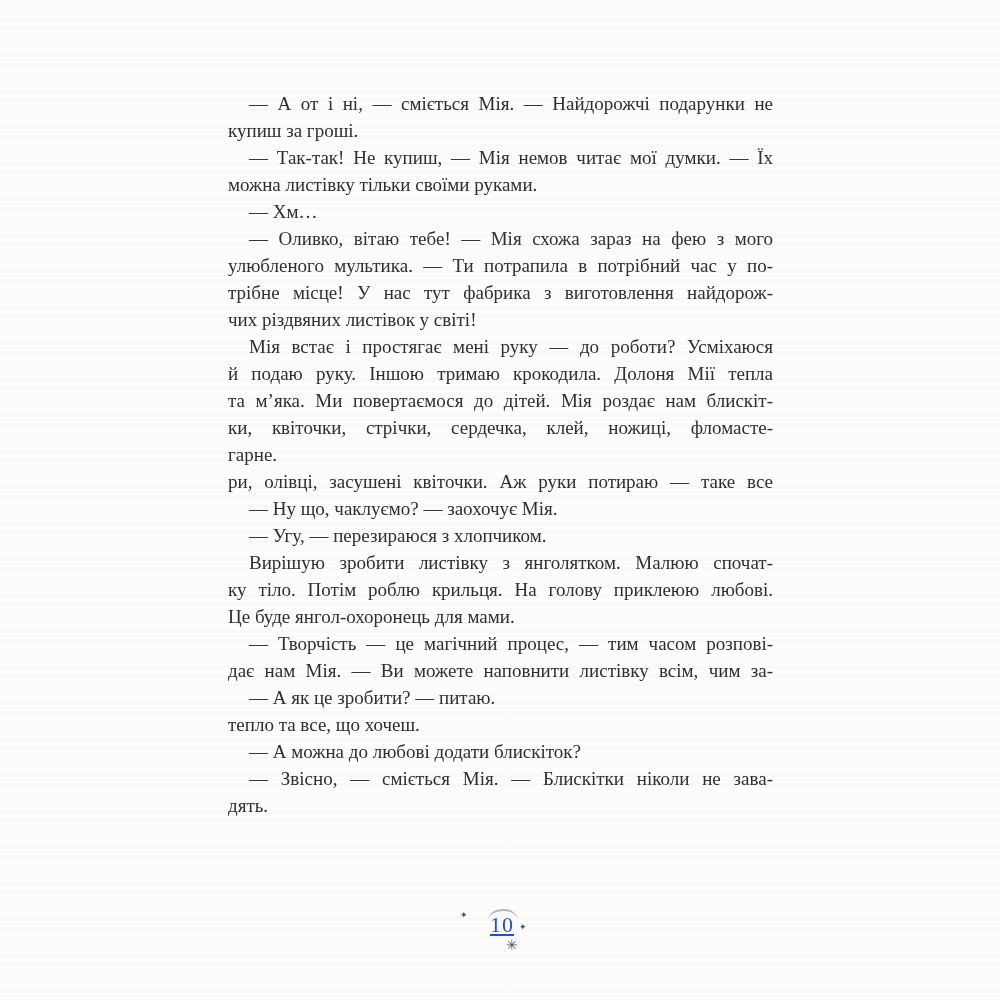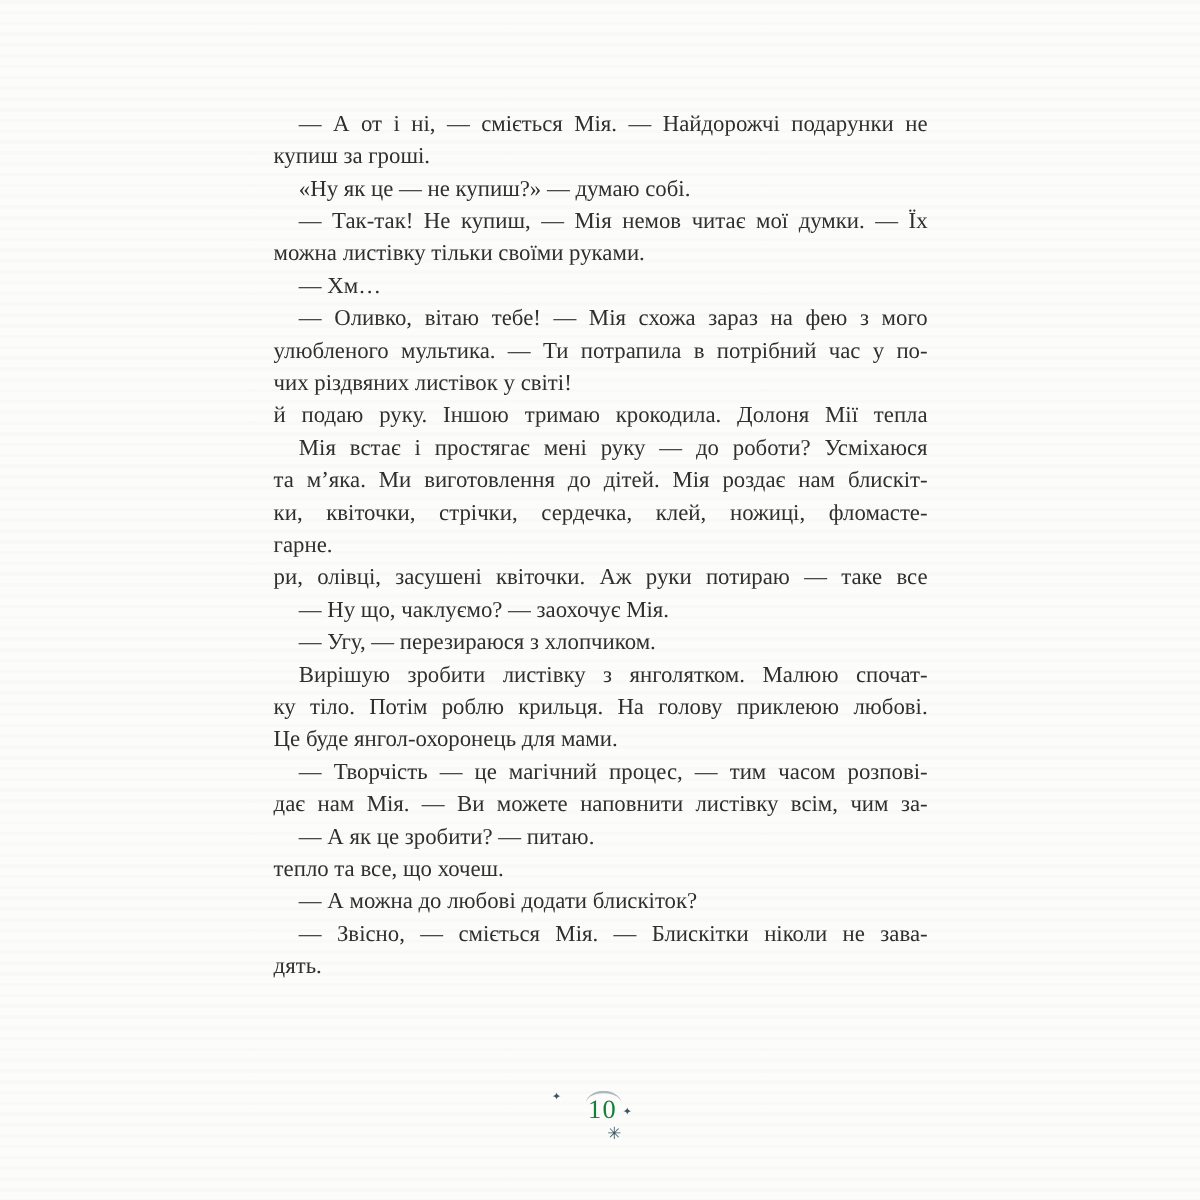--- a/index.html
+++ b/index.html
@@ -53,47 +53,47 @@
 </style>
 </head>
 <body style="background: rgb(252, 252, 251);">
 
 <div class="scan-texture"></div>
 
 <main class="book-page">
   <section class="text-block" style="color: rgb(47, 47, 47);">
       <div class="line first">— А от і ні, — сміється Мія. — Найдорожчі подарунки не</div>
       <div class="line last">купиш за гроші.</div>
-      <div class="line first last">«Ну як це — не купиш?» — думаю собі.</div>
       <div class="line first">— Так-так! Не купиш, — Мія немов читає мої думки. — Їх</div>
       <div class="line last">можна листівку тільки своїми руками.</div>
       <div class="line first last">— Хм…</div>
       <div class="line first">— Оливко, вітаю тебе! — Мія схожа зараз на фею з мого</div>
       <div class="line">улюбленого мультика. — Ти потрапила в потрібний час у по-</div>
+      <div class="line">трібне місце! У нас тут фабрика з виготовлення найдорож-</div>
       <div class="line last">чих різдвяних листівок у світі!</div>
+      <div class="line first">Мія встає і простягає мені руку — до роботи? Усміхаюся</div>
       <div class="line">й подаю руку. Іншою тримаю крокодила. Долоня Мії тепла</div>
-      <div class="line first">Мія встає і простягає мені руку — до роботи? Усміхаюся</div>
-      <div class="line">та м’яка. Ми виготовлення до дітей. Мія роздає нам блискіт-</div>
+      <div class="line">та м’яка. Ми повертаємося до дітей. Мія роздає нам блискіт-</div>
       <div class="line">ки, квіточки, стрічки, сердечка, клей, ножиці, фломасте-</div>
       <div class="line last">гарне.</div>
       <div class="line">ри, олівці, засушені квіточки. Аж руки потираю — таке все</div>
       <div class="line first last">— Ну що, чаклуємо? — заохочує Мія.</div>
       <div class="line first last">— Угу, — перезираюся з хлопчиком.</div>
       <div class="line first">Вирішую зробити листівку з янголятком. Малюю спочат-</div>
       <div class="line">ку тіло. Потім роблю крильця. На голову приклеюю любові.</div>
       <div class="line last">Це буде янгол-охоронець для мами.</div>
       <div class="line first">— Творчість — це магічний процес, — тим часом розпові-</div>
       <div class="line">дає нам Мія. — Ви можете наповнити листівку всім, чим за-</div>
       <div class="line first last">— А як це зробити? — питаю.</div>
       <div class="line last">тепло та все, що хочеш.</div>
       <div class="line first last">— А можна до любові додати блискіток?</div>
       <div class="line first">— Звісно, — сміється Мія. — Блискітки ніколи не зава-</div>
       <div class="line last">дять.</div>
     </section>
 
   <footer>
     <span class="star s1" style="color: rgb(60, 85, 96);">✦</span>
     <div class="folio-arc"></div>
-    <span class="folio-num" style="color: #15803d;">10</span>
+    <span class="folio-num" style="color: #1d4ed8; text-decoration: underline;">10</span>
     <span class="star s2" style="color: rgb(60, 85, 96);">✦</span>
     <span class="star s3" style="color: rgb(60, 85, 96);">✳</span>
   </footer>
 </main>
 
 </body></html>

